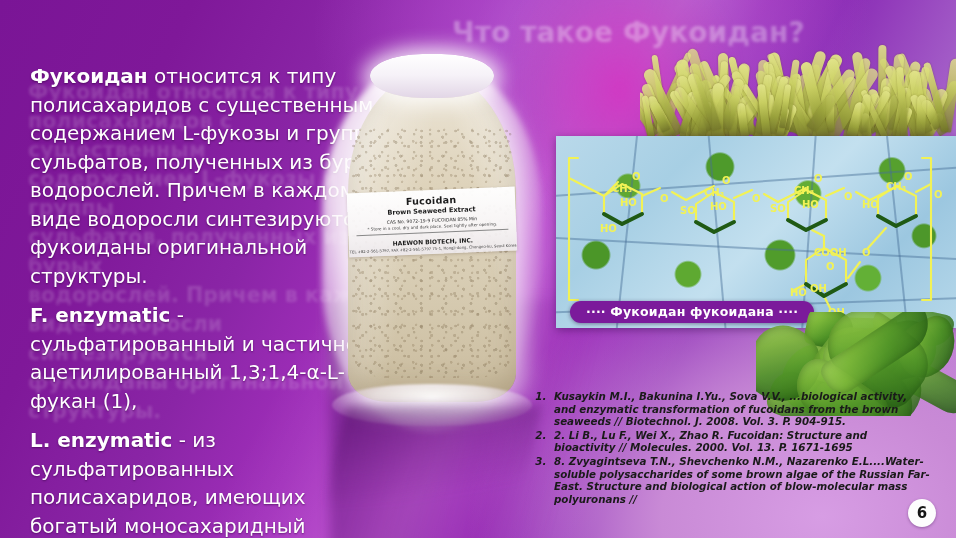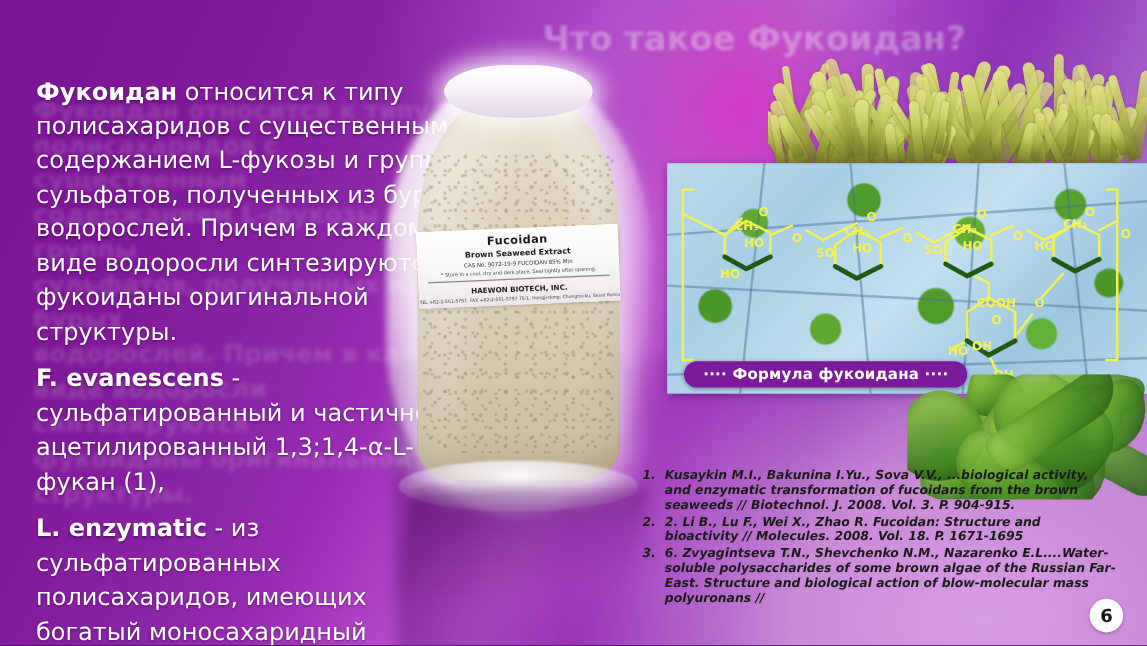--- a/index.html
+++ b/index.html
@@ -257,21 +257,21 @@
 фукоиданы оригинальной
 структуры.</div>
   <div class="ghost" id="ghost-title">Что такое Фукоидан?</div>
 
 
   <div id="body-col">
     <p>
       <b>Фукоидан</b><span> относится к типу полисахаридов с существенным содержанием L-фукозы и группы сульфатов, полученных из бурых водорослей. Причем в каждом виде водоросли синтезируются фукоиданы оригинальной структуры.</span>
     </p>
     <p>
-      <b>F. evanescens</b><span> - сульфатированный и частично ацетилированный 1,3;1,4-α-L-фукан (1),</span>
+      <b>F. enzymatic</b><span> - сульфатированный и частично ацетилированный 1,3;1,4-α-L-фукан (1),</span>
     </p>
     <p>
       <b>L. enzymatic</b><span>  - из сульфатированных полисахаридов, имеющих богатый моносахаридный состав. (1,2,3)</span>
     </p>
 
   </div>
 
   <div id="fucus">
       <div class="frond" style="height: 63.0175px; left: 95.1809px; bottom: 7.81929px; width: 10.0331px; transform: rotate(3.04502deg); opacity: 0.87;"></div>
       <div class="frond" style="height: 79.9334px; left: 278.767px; bottom: 7.96322px; width: 7.2578px; transform: rotate(-30.6317deg); opacity: 0.77;"></div>
@@ -498,21 +498,21 @@
           <text x="348" y="44">O</text>
         <text x="378" y="62">O</text>
         <text x="306" y="120">O</text>
         <text x="258" y="120">COOH</text>
           <text x="270" y="134">O</text>
         <text x="254" y="156">OH</text>
           <text x="234" y="160">HO</text>
           <text x="272" y="180">OH</text>
       </g>
     </svg>
-    <div class="fcap">···· Формула фукоидана ····</div>
+    <div class="fcap">···· Фукоидан фукоидана ····</div>
   </div>
 
   <div id="kelp">
       <div class="leaf" style="width: 123.682px; height: 67.2547px; left: 24.0124px; top: 25.7045px; border-radius: 64.6808px 41.021px 43.1743px 49.2636px; transform: rotate(-14.0508deg); opacity: 0.93;"></div>
       <div class="leaf" style="width: 67.0556px; height: 46.074px; left: 12.6073px; top: 63.6118px; border-radius: 23.1662px 10.1949px 39.8304px 14.5511px; transform: rotate(19.7902deg); opacity: 0.9;"></div>
       <div class="leaf" style="width: 69.2354px; height: 28.2185px; left: 72.4488px; top: 5.51677px; border-radius: 62.0653px 10.5828px 59.1726px 25.986px; transform: rotate(1.91914deg); opacity: 0.81;"></div>
       <div class="leaf" style="width: 80.1848px; height: 34.0045px; left: 116.895px; top: -3.66127px; border-radius: 57.1306px 26.7806px 63.3017px 39.3507px; transform: rotate(12.6499deg); opacity: 0.84;"></div>
       <div class="leaf" style="width: 47.1944px; height: 37.7265px; left: 49.7156px; top: -1.81874px; border-radius: 29.1253px 44.2932px 48.5825px 19.5337px; transform: rotate(11.3495deg); opacity: 1;"></div>
       <div class="leaf" style="width: 115.665px; height: 33.4624px; left: 104.695px; top: 49.5772px; border-radius: 57.7736px 10.77px 54.2915px 25.8056px; transform: rotate(28.5493deg); opacity: 0.86;"></div>
       <div class="leaf" style="width: 71.7145px; height: 74.5926px; left: -8.18874px; top: 15.0208px; border-radius: 48.8353px 56.7204px 61.1006px 34.6546px; transform: rotate(32.4815deg); opacity: 0.93;"></div>
@@ -541,21 +541,21 @@
       <div class="lbl-4">* Store in a cool, dry and dark place.   Seal tightly after opening.</div>
       <div class="lbl-rule"></div>
       <div class="lbl-5">HAEWON BIOTECH, INC.</div>
       <div class="lbl-6">TEL  +82-2-561-5797,   FAX  +82-2-561-5797    75-1, Hongji-dong, Chongno-ku, Seoul Korea</div>
     </div>
   </div>
 
   <div id="refs">
     <ol>
       <li>Kusaykin M.I., Bakunina I.Yu., Sova V.V., ...biological activity, and enzymatic transformation of fucoidans from the brown seaweeds // Biotechnol. J. 2008. Vol. 3. P. 904-915.</li>
-      <li>2. Li B., Lu F., Wei X., Zhao R. Fucoidan: Structure and bioactivity // Molecules. 2008. Vol. 18. P. 1671-1695</li>
-      <li>6. Zvyagintseva T.N., Shevchenko N.M., Nazarenko E.L....Water-soluble polysaccharides of some brown algae of the Russian Far-East. Structure and biological action of blow-molecular mass polyuronans //</li>
+      <li>2. Li B., Lu F., Wei X., Zhao R. Fucoidan: Structure and bioactivity // Molecules. 2000. Vol. 13. P. 1671-1695</li>
+      <li>8. Zvyagintseva T.N., Shevchenko N.M., Nazarenko E.L....Water-soluble polysaccharides of some brown algae of the Russian Far-East. Structure and biological action of blow-molecular mass polyuronans //</li>
     </ol>
   </div>
 
   <div id="pageno">6</div>
 
 
 </div>
 
 </body></html>

